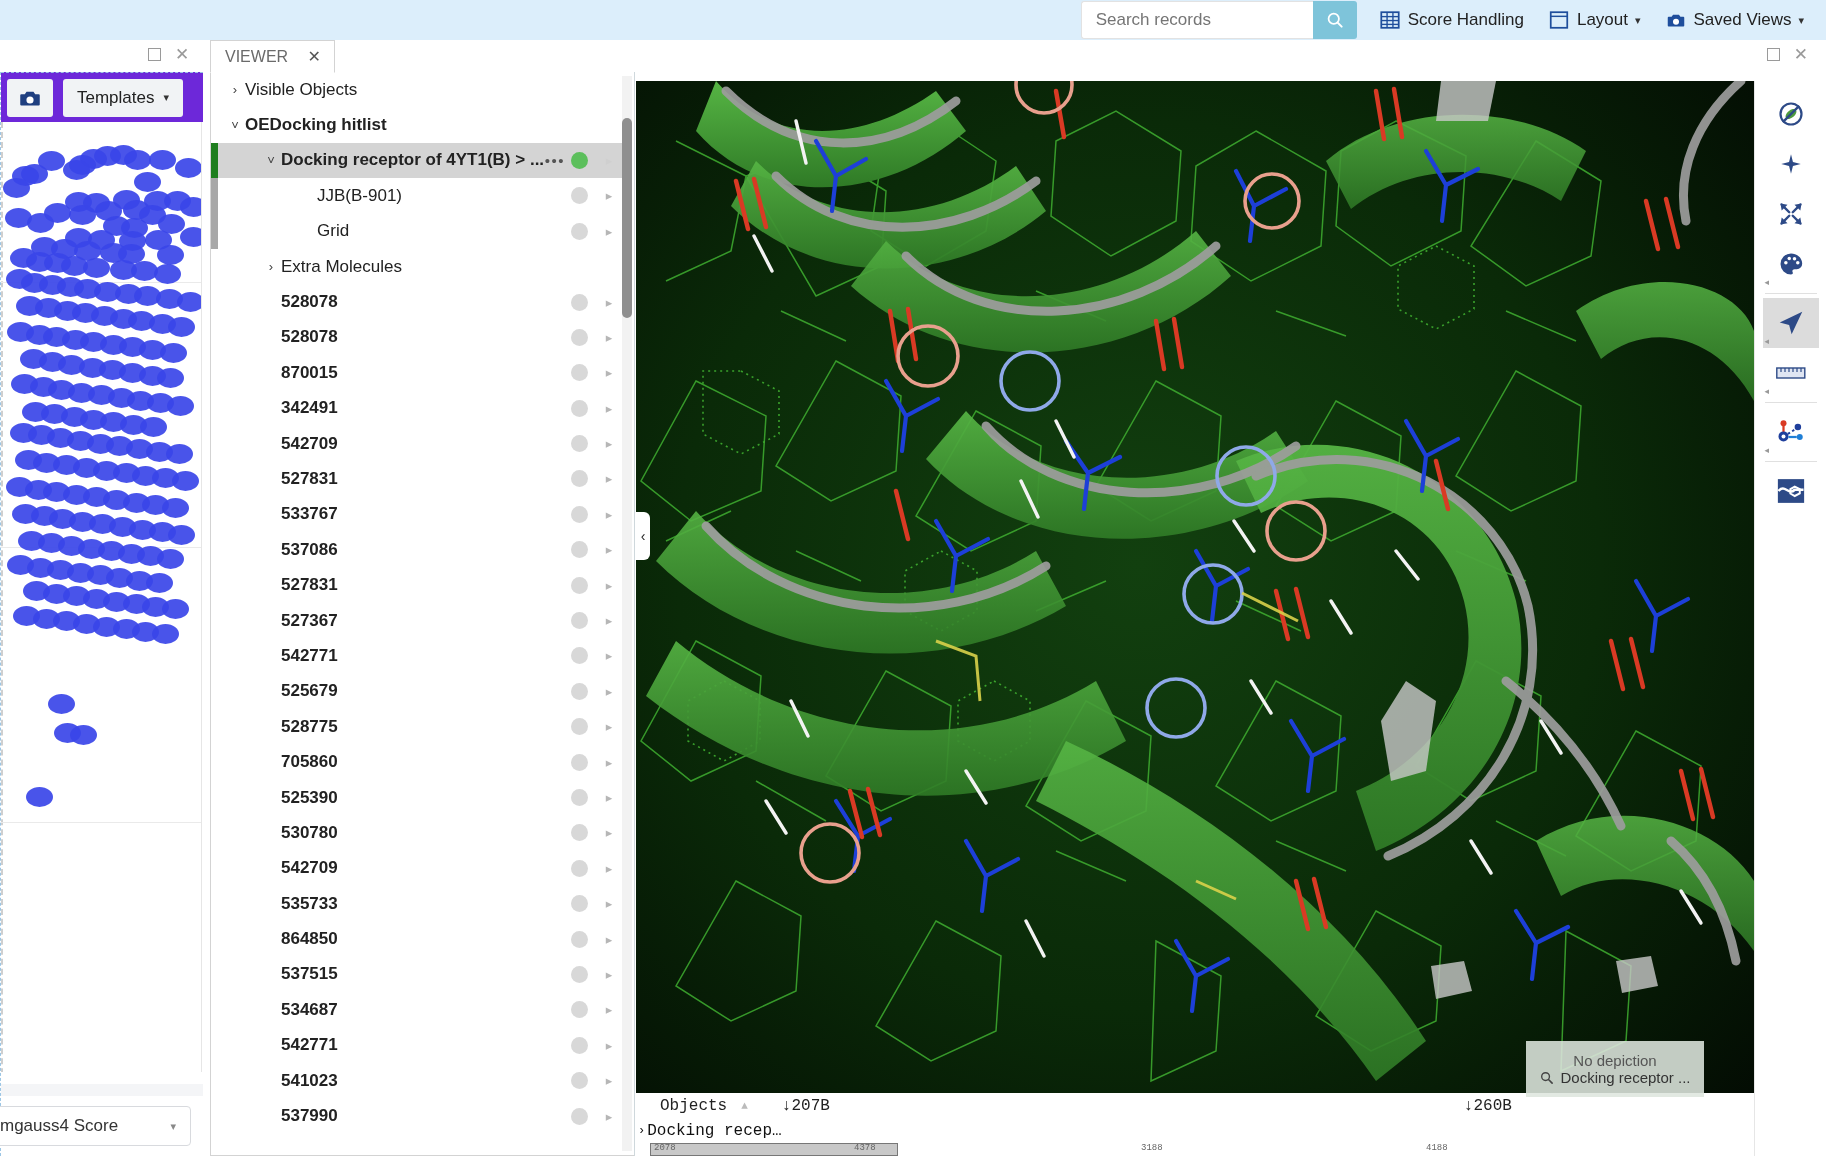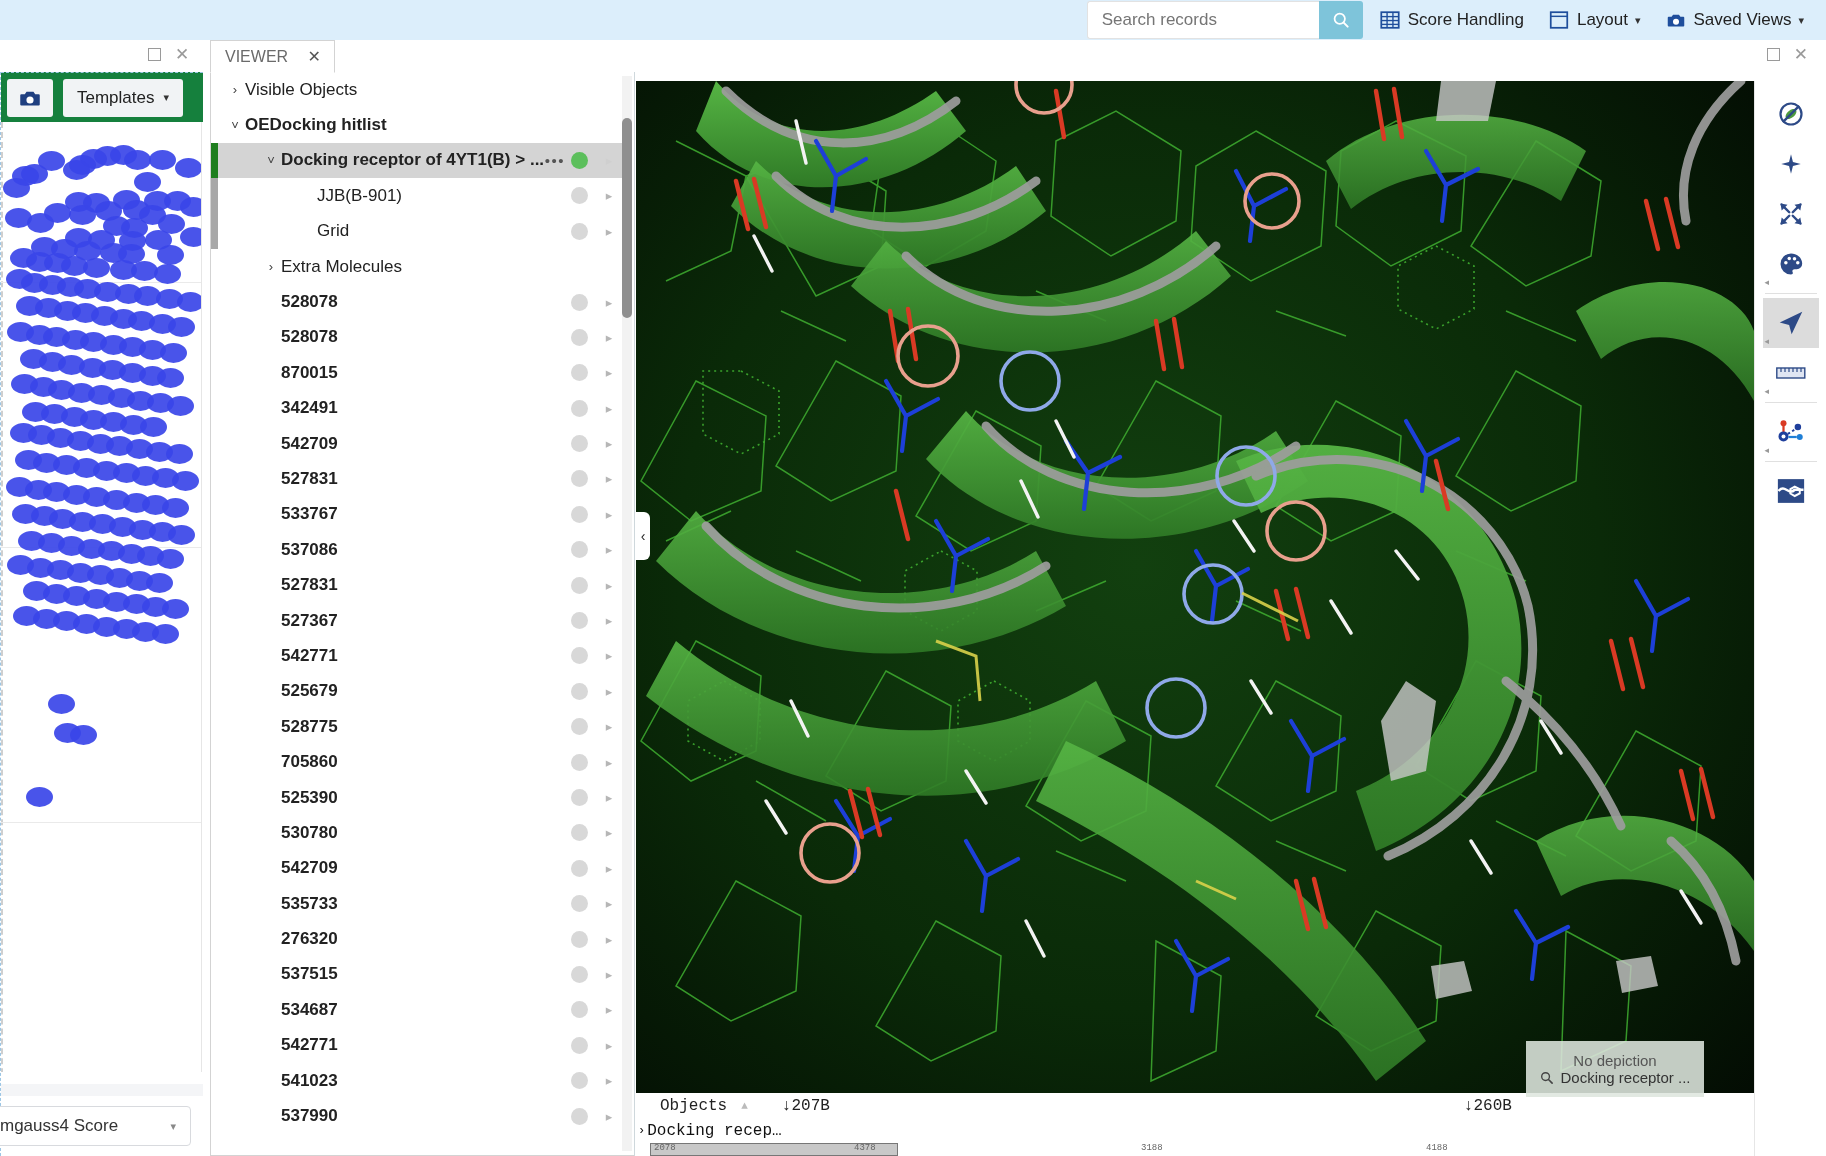--- a/index.html
+++ b/index.html
@@ -10,21 +10,21 @@
     background: #ffffff;
   }
   #app { position: relative; width: 1826px; height: 1156px; }
 
   
   .topbar {
     position:absolute; left:0; top:0; width:1826px; height:40px;
     background:#dceefb;
     display:flex; align-items:center; justify-content:flex-end;
   }
-  .search-wrap { display:flex; align-items:center; height:38px; margin-right:4px; }
+  .search-wrap { display:flex; align-items:center; height:38px; margin-right:10px; }
   .search-input {
     width:232px; height:38px; border:1px solid #e2e2e2; border-right:none;
     background:#fff; font-size:17px; color:#757575;
     padding:0 14px; font-family:"Liberation Sans", sans-serif; outline:none;
     border-radius:3px 0 0 3px;
   }
   .search-btn {
     width:44px; height:38px; background:#7ec4da; border:none; cursor:pointer;
     display:flex; align-items:center; justify-content:center;
     border-radius:0 3px 3px 0;
@@ -56,21 +56,21 @@
 
   
   .leftpanel {
     position:absolute; left:0; top:72px; width:202px; height:1084px;
     background:#fff; border-right:1px solid #e6e6e6;
     border-left:1px dashed #9cc6e5;
   }
   .left-toolbar {
     position:absolute; left:0; top:0; width:202px; height:50px;
     display:flex; align-items:center; gap:10px; padding-left:6px;
-    background:#15803d;
+    background:#6d28d9;
     border-top:1px dashed #9cc6e5;
   }
   .cam-btn {
     width:46px; height:38px; background:#f1f3f5; border-radius:3px;
     display:flex; align-items:center; justify-content:center; cursor:pointer;
   }
   .tmpl-btn {
     height:38px; background:#f1f3f5; border-radius:3px; padding:0 14px;
     display:flex; align-items:center; gap:9px; cursor:pointer;
     font-size:17px; color:#222;
@@ -628,21 +628,21 @@
         <div class="trow">
           <span style="width:50px"></span>
           <span class="caret-r"></span>
           <span class="tlabel bold">535733</span>
           <span class="vis-dot "></span>
           <span class="row-arrow">▸</span>
         </div>
         <div class="trow">
           <span style="width:50px"></span>
           <span class="caret-r"></span>
-          <span class="tlabel bold">276320</span>
+          <span class="tlabel bold">864850</span>
           <span class="vis-dot "></span>
           <span class="row-arrow">▸</span>
         </div>
         <div class="trow">
           <span style="width:50px"></span>
           <span class="caret-r"></span>
           <span class="tlabel bold">537515</span>
           <span class="vis-dot "></span>
           <span class="row-arrow">▸</span>
         </div>

